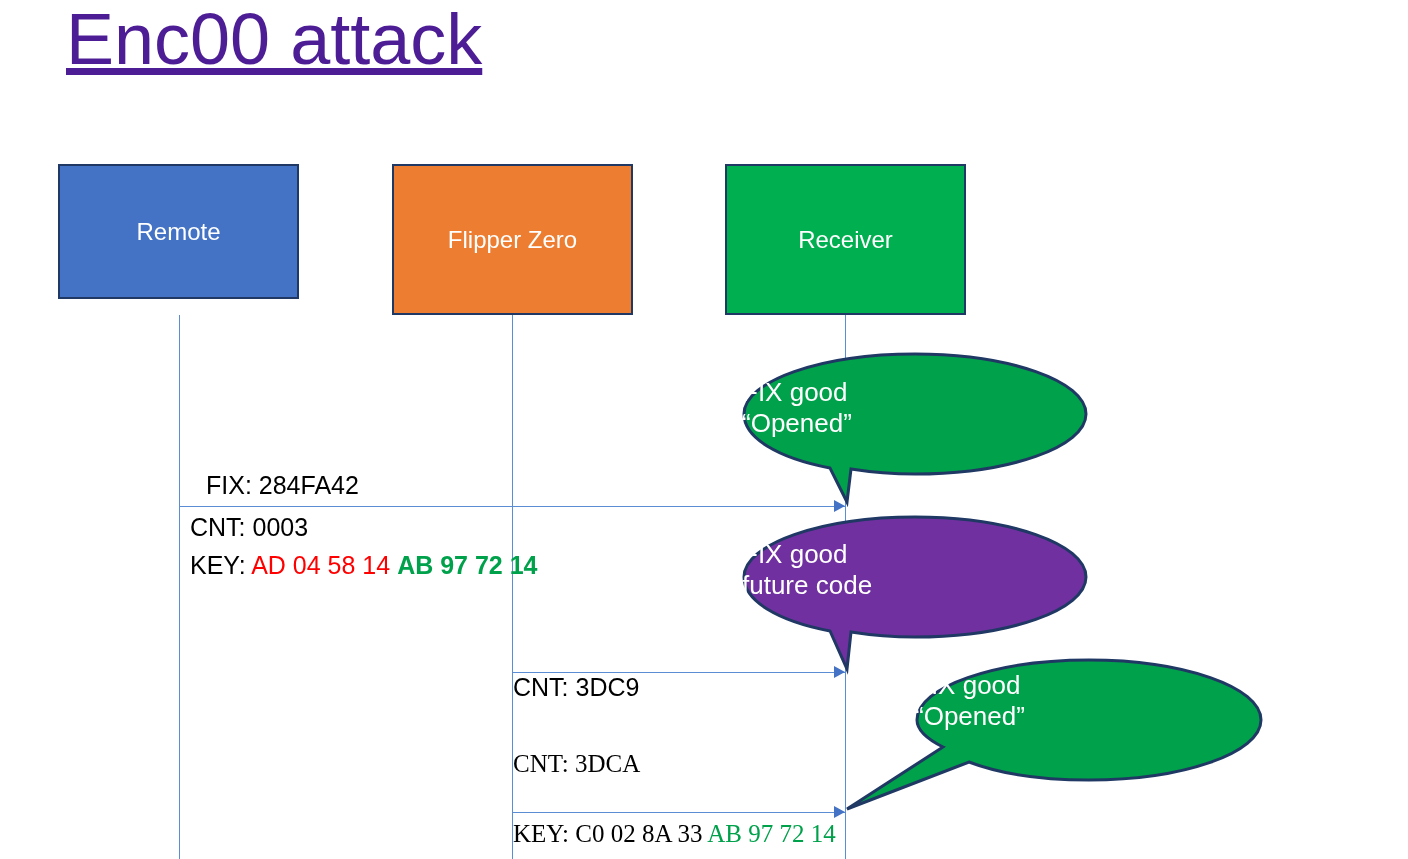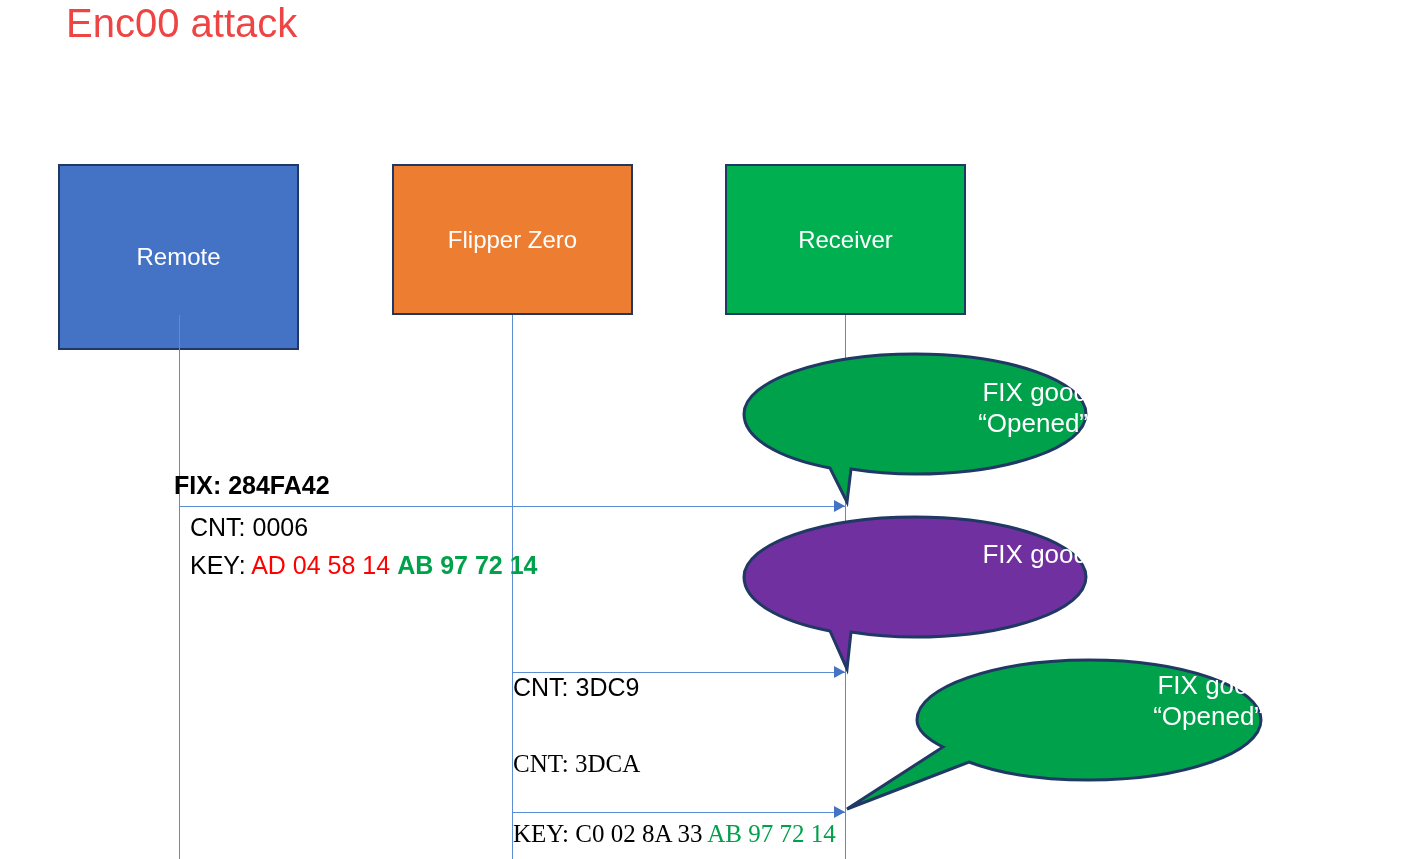--- a/index.html
+++ b/index.html
@@ -14,44 +14,45 @@
     background: #ffffff;
     overflow: hidden;
     font-family: "Liberation Sans", sans-serif;
   }
 
   
   #title {
     position: absolute;
     left: 66px;
     top: 2px;
-    font-size: 40px;
+    font-size: 72px;
     font-weight: 400;
-    color: #ef4444;
+    color: #4c1d95;
     letter-spacing: 0px;
     line-height: 1.05;
     white-space: nowrap;
+    text-decoration: underline;
   }
 
   
   .actor-box {
     position: absolute;
     box-sizing: border-box;
     border: 2px solid #1F3864;
     display: flex;
     align-items: center;
     justify-content: center;
   }
   .actor-label {
     color: #ffffff;
     font-size: 24px;
     font-weight: 400;
     white-space: nowrap;
   }
-  #actor-0 { left: 58px;  top: 164px; width: 241px; height: 186px; background: #4472C4; }
+  #actor-0 { left: 58px;  top: 164px; width: 241px; height: 135px; background: #4472C4; }
   #actor-1 { left: 392px; top: 164px; width: 241px; height: 151px; background: #ED7D31; }
   #actor-2 { left: 725px; top: 164px; width: 241px; height: 151px; background: #00B050; }
 
   
   .lifeline {
     position: absolute;
     width: 0;
     border-left: 1.5px solid #5B8DD4;
   }
   #lifeline-0 { left: 179px; top: 315px; height: 544px; }
@@ -79,40 +80,40 @@
   #msg-head-2 { left: 834px; top: 806px; }
 
   
   .msg-label {
     position: absolute;
     font-size: 25px;
     color: #000000;
     white-space: nowrap;
     line-height: 1.18;
   }
-  #label-fix      { left: 174px; top: 471px; font-weight: bold; }
+  #label-fix      { left: 206px; top: 471px; }
   #label-cnt0     { left: 190px; top: 513px; }
   #label-key0     { left: 190px; top: 551px; }
   #label-cnt1     { left: 513px; top: 673px; }
   #label-key1     { left: 513px; top: 679px; }
   #label-cnt2     { left: 513px; top: 749px; font-family: Liberation Serif, serif; }
   #label-key2     { left: 513px; top: 819px; font-family: Liberation Serif, serif; }
 
   .k-red   { color: #FF0000; }
   .k-green { color: #00A14B; }
   .k-green-b { color: #00A14B; font-weight: bold; }
 
   
   .bubble-wrap { position: absolute; }
   .bubble-svg { display: block; overflow: visible; }
   .bubble-text {
     position: absolute;
     left: 0; top: 0;
     width: 100%;
-    text-align: right;
+    text-align: left;
     color: #ffffff;
     font-size: 26px;
     line-height: 1.19;
     pointer-events: none;
   }
   #bubble-0 { left: 742px; top: 352px; width: 346px; height: 153px; }
   #bubble-0 .bubble-text { top: 25px; }
   #bubble-1 { left: 742px; top: 515px; width: 346px; height: 157px; }
   #bubble-1 .bubble-text { top: 24px; }
   #bubble-2 { left: 845px; top: 657px; width: 418px; height: 155px; }
@@ -135,21 +136,21 @@
     <span class="actor-label">Receiver</span>
   </div>
 
   <div class="lifeline" id="lifeline-0"></div>
   <div class="lifeline" id="lifeline-1"></div>
   <div class="lifeline" id="lifeline-2"></div>
 
   <div class="msg-line" id="msg-line-0"></div>
   <div class="msg-head" id="msg-head-0"></div>
   <div class="msg-label" id="label-fix">FIX: 284FA42</div>
-  <div class="msg-label" id="label-cnt0">CNT: 0006</div>
+  <div class="msg-label" id="label-cnt0">CNT: 0003</div>
   <div class="msg-label" id="label-key0"><span>KEY: </span><span class="k-red">AD 04 58 14</span><span> </span><span class="k-green-b">AB 97 72 14</span></div>
 
   <div class="msg-line" id="msg-line-1"></div>
   <div class="msg-head" id="msg-head-1"></div>
   <div class="msg-label" id="label-cnt1">CNT: 3DC9</div>
 
   <div class="msg-line" id="msg-line-2"></div>
   <div class="msg-head" id="msg-head-2"></div>
   <div class="msg-label" id="label-cnt2">CNT: 3DCA</div>
   <div class="msg-label" id="label-key2"><span>KEY: </span><span>C0 02 8A 33</span><span> </span><span class="k-green">AB 97 72 14</span></div>
@@ -163,20 +164,21 @@
       <div>“Opened”</div>
     </div>
   </div>
 
   <div class="bubble-wrap" id="bubble-1">
     <svg class="bubble-svg" width="346" height="157" viewBox="0 0 346 157">
       <path d="M173 2 C 267 2 344 29 344 62 C 344 95 267 122 173 122 C 150 122 128 120 109 117 L 105 154 L 88 116 C 36 106 2 86 2 62 C 2 29 79 2 173 2 Z" fill="#7030A0" stroke="#1F3864" stroke-width="3"></path>
     </svg>
     <div class="bubble-text">
       <div>FIX good</div>
+      <div>future code</div>
     </div>
   </div>
 
   <div class="bubble-wrap" id="bubble-2">
     <svg class="bubble-svg" width="418" height="155" viewBox="0 0 418 155">
       <path d="M244 3 C 338 3 416 30 416 63 C 416 96 338 123 244 123 C 196 123 153 116 124 105 L 2 152 L 98 90 C 82 82 72 73 72 63 C 72 30 150 3 244 3 Z" fill="#00A14B" stroke="#1F3864" stroke-width="3"></path>
     </svg>
     <div class="bubble-text">
       <div>FIX good</div>
       <div>“Opened”</div>

